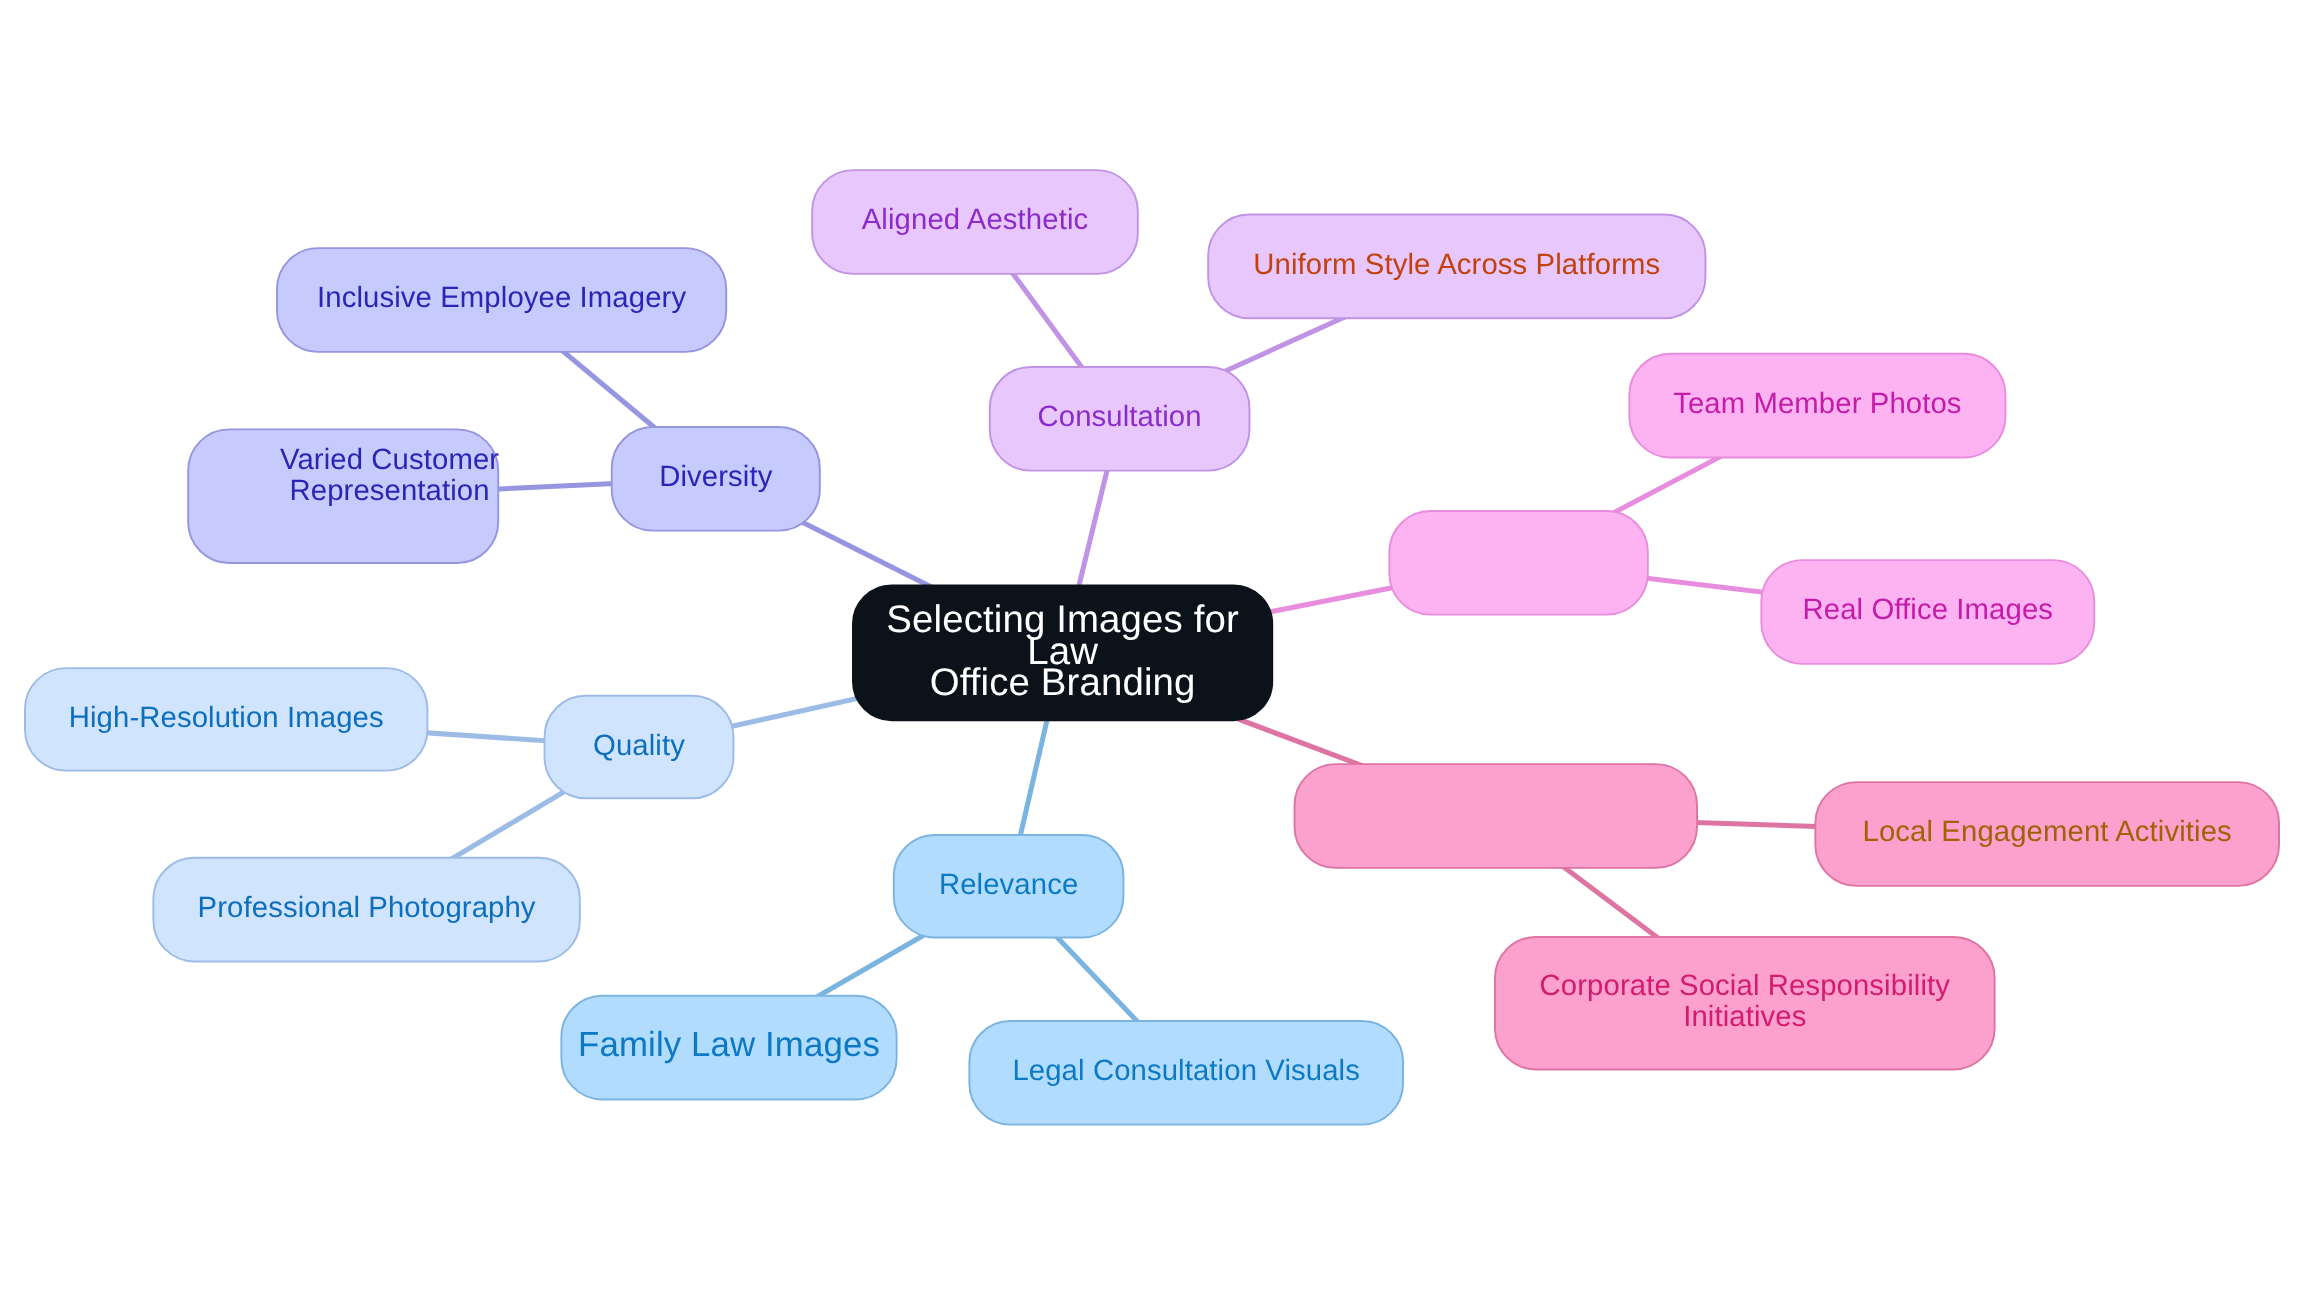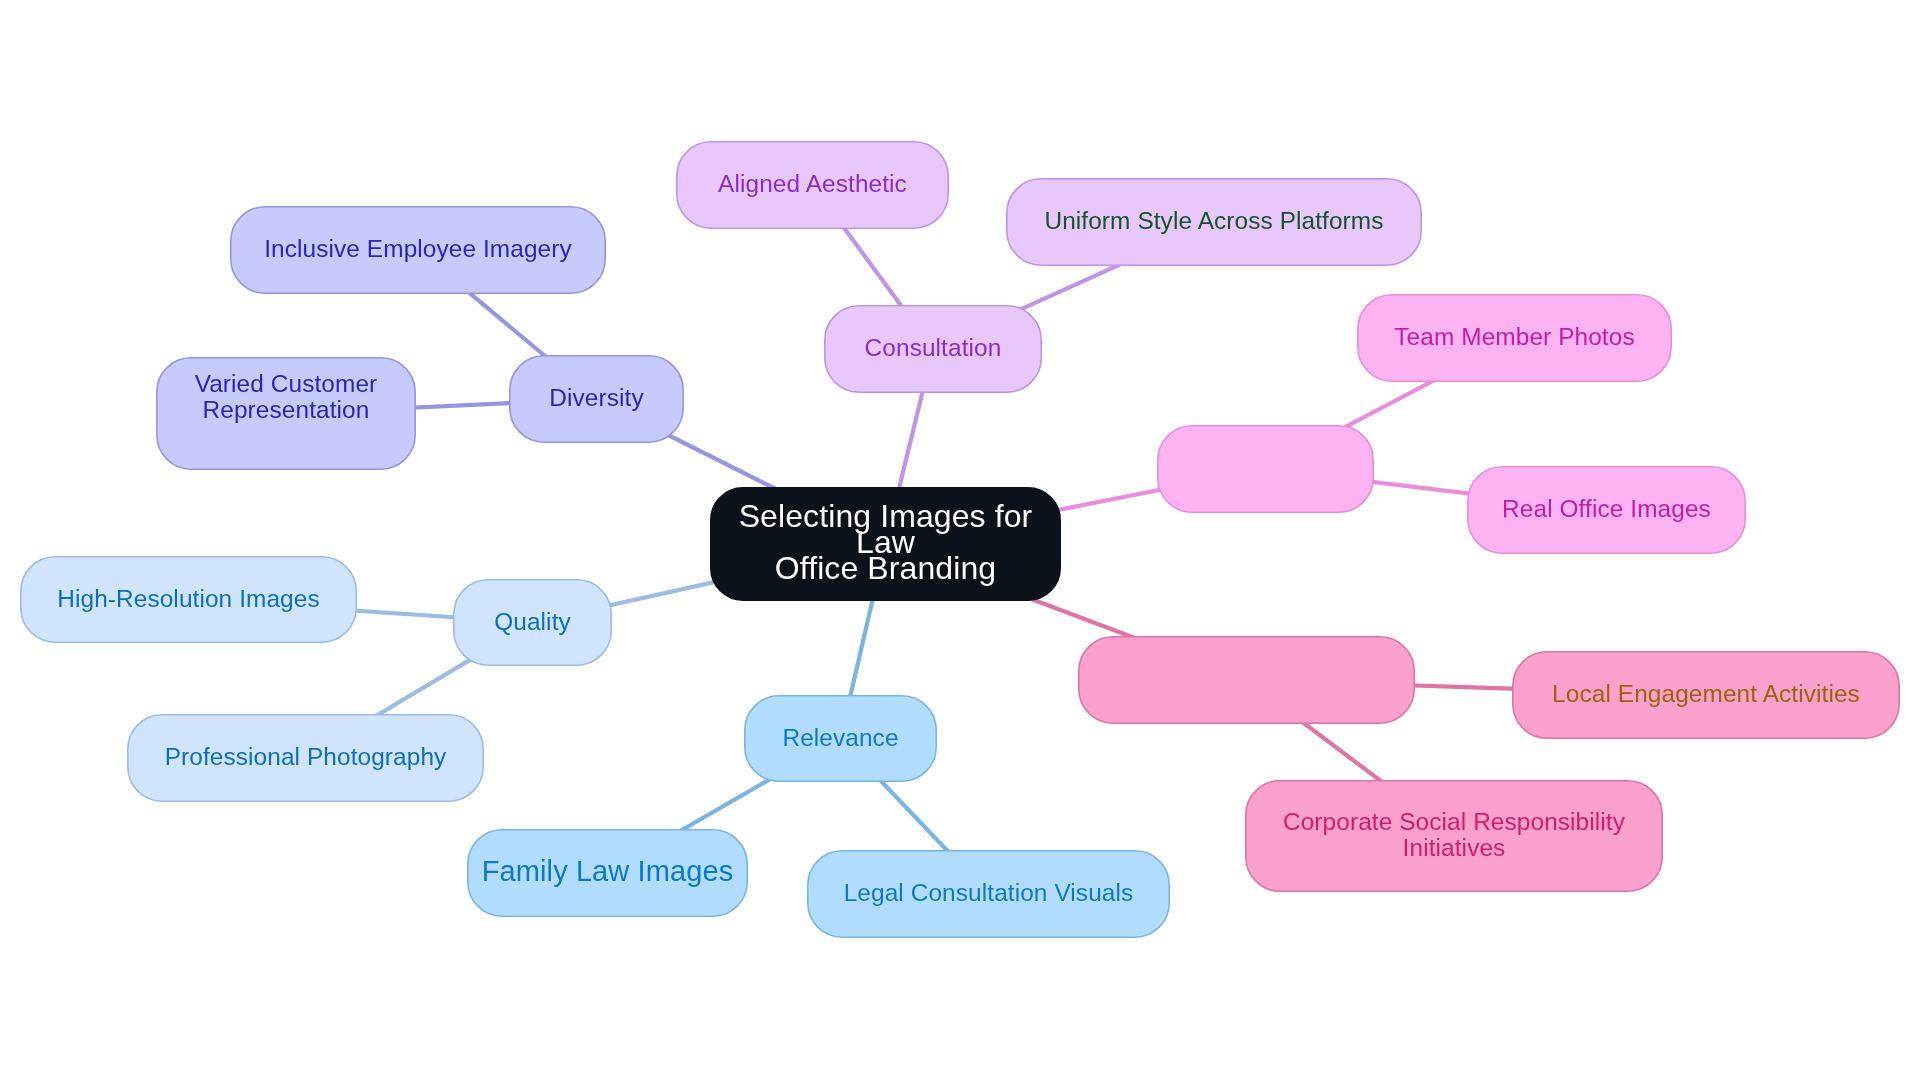--- a/index.html
+++ b/index.html
@@ -83,31 +83,31 @@
     <div class="node" style="left:710px;top:487px;width:351px;height:114px;color:#FFFFFF;">
       <span class="node-label" style="font-size:32px">Selecting Images for Law
 Office Branding</span>
     </div>
     <div class="node" style="left:509px;top:355px;width:175px;height:88px;color:#2A25B5;">
       <span class="node-label" style="font-size:24.4px">Diversity</span>
     </div>
     <div class="node" style="left:230px;top:206px;width:376px;height:88px;color:#2A25B5;">
       <span class="node-label" style="font-size:24.4px">Inclusive Employee Imagery</span>
     </div>
-    <div class="node" style="left:156px;top:357px;width:260px;height:82px;color:#2A25B5;">
+    <div class="node" style="left:156px;top:357px;width:260px;height:82px;color:#2A25B5;justify-content:flex-end;">
       <span class="node-label" style="font-size:24.4px">Varied Customer
 Representation</span>
     </div>
     <div class="node" style="left:824px;top:305px;width:218px;height:88px;color:#8B2BCB;">
       <span class="node-label" style="font-size:24.4px">Consultation</span>
     </div>
     <div class="node" style="left:676px;top:141px;width:273px;height:88px;color:#8B2BCB;">
       <span class="node-label" style="font-size:24.4px">Aligned Aesthetic</span>
     </div>
-    <div class="node" style="left:1006px;top:178px;width:416px;height:88px;color:#14532d;">
+    <div class="node" style="left:1006px;top:178px;width:416px;height:88px;color:#c2410c;">
       <span class="node-label" style="font-size:24.4px">Uniform Style Across Platforms</span>
     </div>
     <div class="node" style="left:1357px;top:294px;width:315px;height:88px;color:#C41BA8;text-align:center;">
       <span class="node-label" style="font-size:24.4px">Team Member Photos</span>
     </div>
     <div class="node" style="left:1467px;top:466px;width:279px;height:88px;color:#C41BA8;">
       <span class="node-label" style="font-size:24.4px">Real Office Images</span>
     </div>
     <div class="node" style="left:1512px;top:651px;width:388px;height:88px;color:#a16207;">
       <span class="node-label" style="font-size:24.4px">Local Engagement Activities</span>

